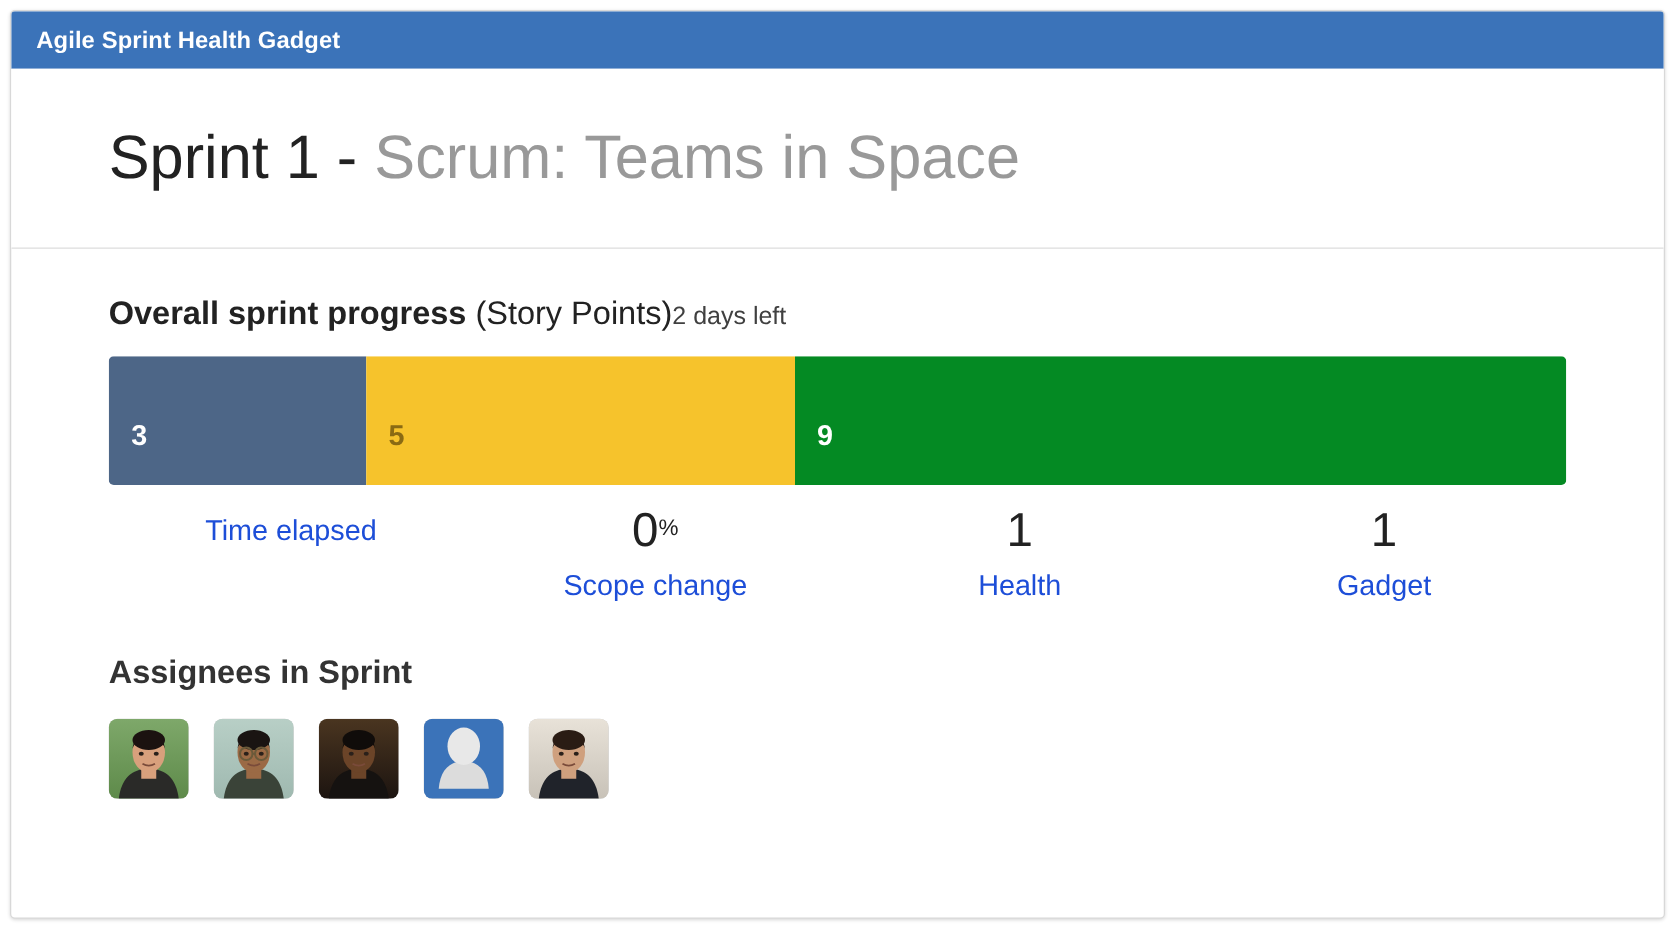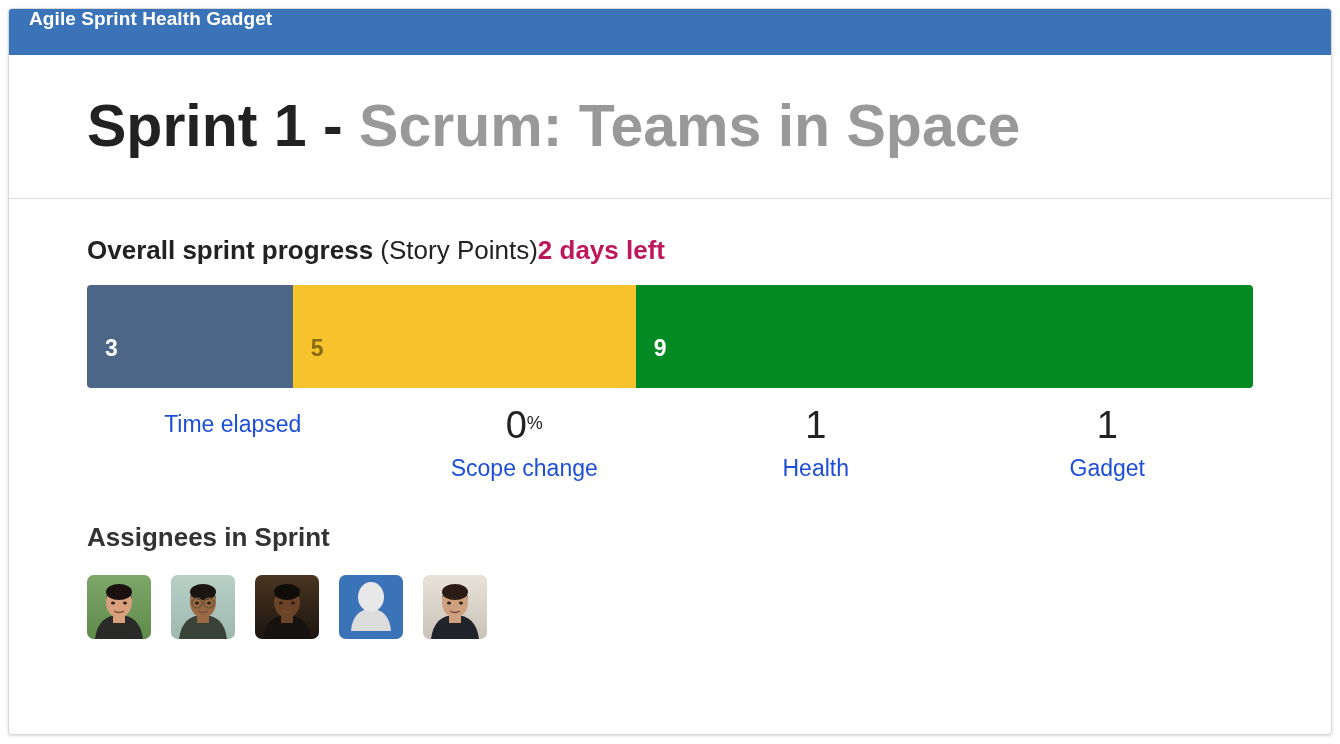--- a/index.html
+++ b/index.html
@@ -34,21 +34,22 @@
     box-sizing: border-box;
     box-shadow: 0 1px 3px rgba(0,0,0,0.16);
     overflow: hidden;
   }
 
   
   .gadget-bar {
     height: 46px;
     background: #3b73b9;
     display: flex;
-    padding: 0 20px;
+    align-items: center;
+    padding: 16px 20px;
     box-sizing: border-box;
   }
   .gadget-bar-title {
     color: #ffffff;
     font-size: 19px;
     font-weight: bold;
     letter-spacing: 0.1px;
     line-height: 1;
   }
 
@@ -56,22 +57,22 @@
   .sprint-header {
     height: 144px;
     box-sizing: border-box;
     display: flex;
     align-items: center;
     padding: 0 0 0 78px;
     border-bottom: 1px solid #dddddd;
     background: #ffffff;
   }
   .sprint-title {
-    font-size: 59px;
-    font-weight: bold;
+    font-size: 49px;
+    font-weight: normal;
     color: #222222;
     line-height: 1.1;
     white-space: nowrap;
   }
   .sprint-title .sprint-board {
     color: #999999;
   }
 
   
   .body {
@@ -91,25 +92,24 @@
     line-height: 1;
     white-space: nowrap;
   }
   .section-title .strong {
     font-weight: bold;
   }
   .section-title .unit {
     font-weight: normal;
   }
   .days-left {
-    font-size: 26px;
-    color: #be185d;
-    line-height: 1;
-    white-space: nowrap;
-    font-weight: bold;
+    font-size: 20px;
+    color: #404040;
+    line-height: 1;
+    white-space: nowrap;
   }
 
   
   .progress-bar {
     margin-top: 22px;
     height: 103px;
     width: 100%;
     display: flex;
     border-radius: 4px;
     overflow: hidden;

